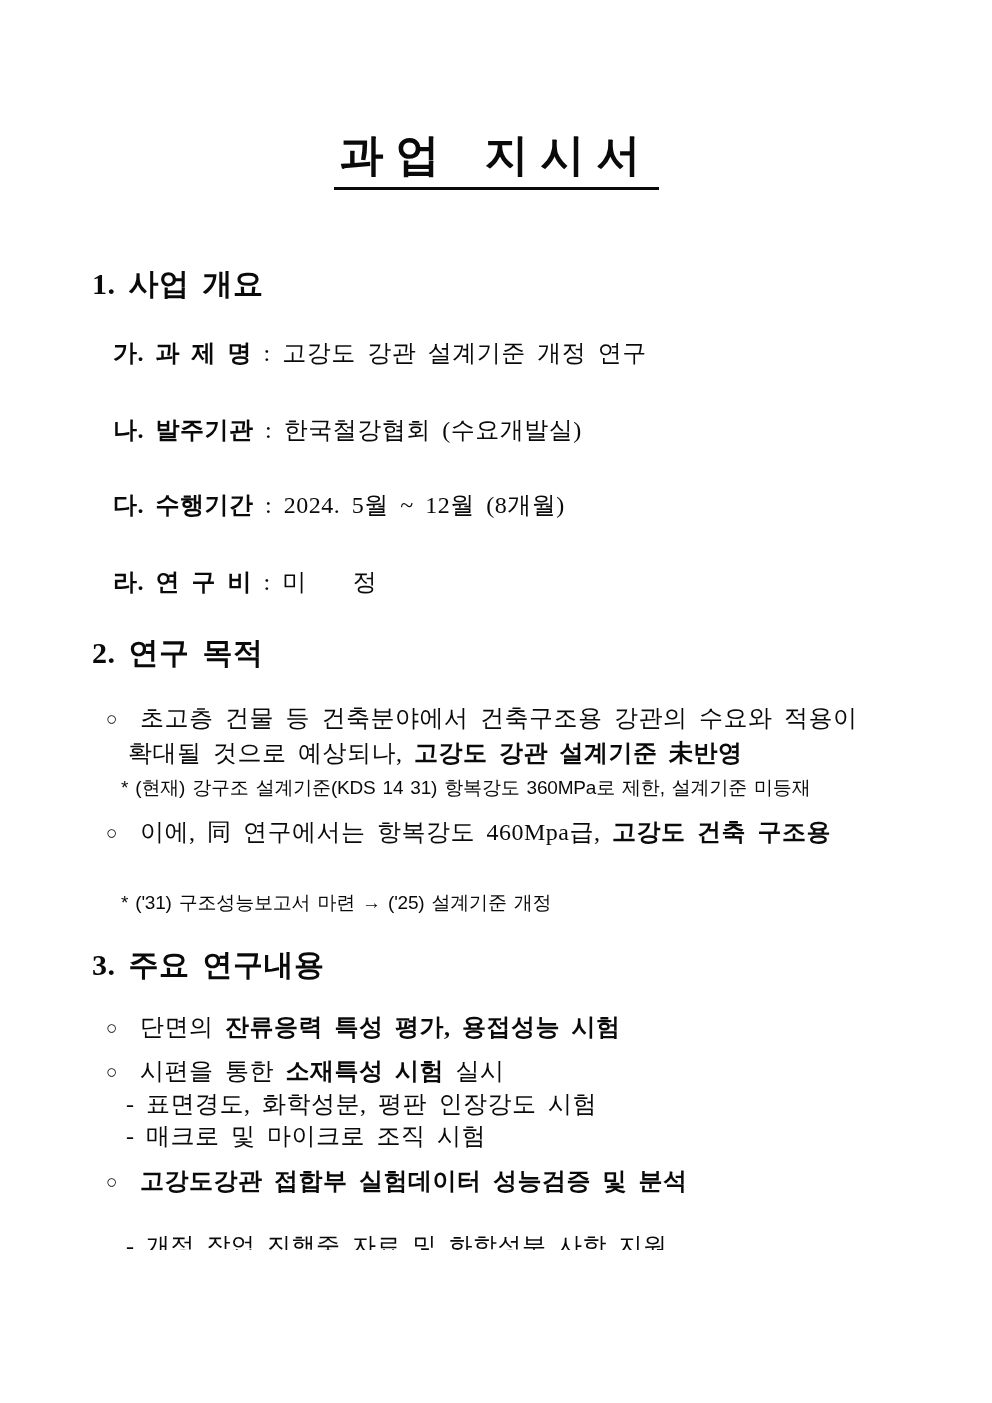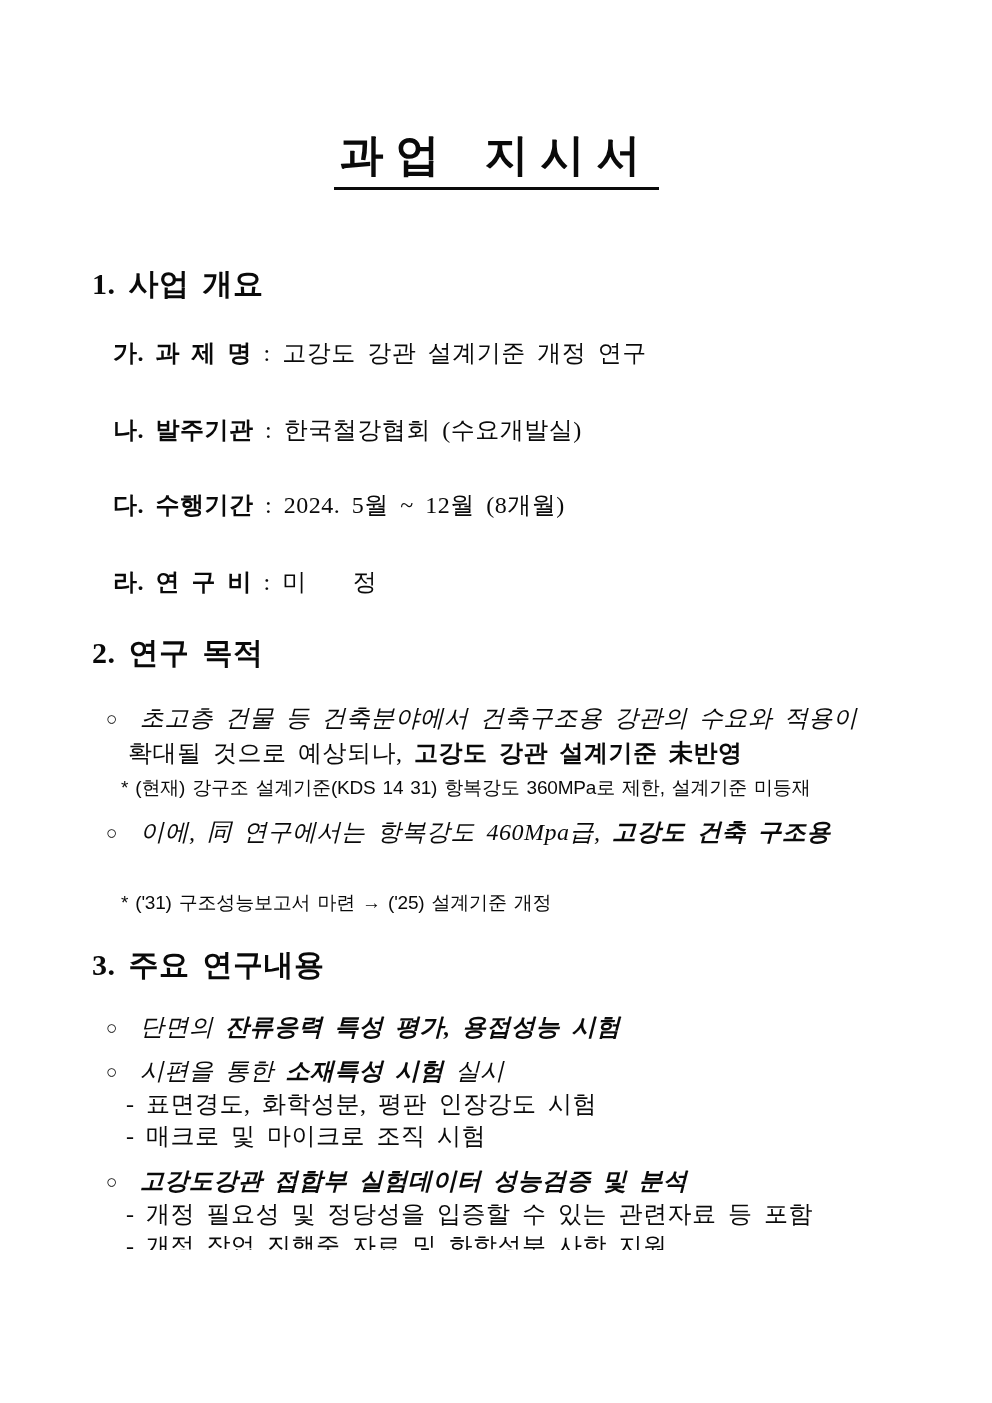--- a/index.html
+++ b/index.html
@@ -30,21 +30,21 @@
     display:inline-block;
     font-size:44px;
     font-weight:bold;
     letter-spacing:12px;
     word-spacing:10px;
     border-bottom:3px solid #0a0a0a;
     padding:0 6px 2px 6px;
   }
   .heading{font-weight:bold;font-size:30px;left:92px;}
   .subitem{left:113px;}
-  .bullet{left:106px;font-style:italic;}
+  .bullet{left:106px;}
   .marker{
     display:inline-block;
     width:34px;
     font-size:19px;
     vertical-align:1px;
   }
   .cont{left:128px;}
   .note{
     left:121px;
     font-family:"Liberation Sans","DejaVu Sans",sans-serif;
@@ -100,19 +100,18 @@
   <div class="line bullet" style="top:1010px"><span class="marker">○</span><span class="seg">단면의 </span><span class="seg b">잔류응력 특성 평가, 용접성능 시험</span></div>
 
   <div class="line bullet" style="top:1054px"><span class="marker">○</span><span class="seg">시편을 통한 </span><span class="seg b">소재특성 시험</span><span class="seg"> 실시</span></div>
 
   <div class="line dash" style="top:1087px"><span class="seg">- 표면경도, 화학성분, 평판 인장강도 시험</span></div>
 
   <div class="line dash" style="top:1119px"><span class="seg">- 매크로 및 마이크로 조직 시험</span></div>
 
   <div class="line bullet" style="top:1164px"><span class="marker">○</span><span class="seg b">고강도강관 접합부 실험데이터 성능검증 및 분석</span></div>
 
-  <div class="line dash" style="top:1197px"><span class="seg">- 개정 필요성 및 정당성을 입증할 수 있는 관련자료 등 포함</span></div>
 
   <div class="line dash" style="top:1229px"><span class="seg">- 개정 작업 진행중 자료 및 화학성분 사항 지원</span></div>
 
   <div class="pagenum">2</div>
 
 </div>
 
 </body></html>

